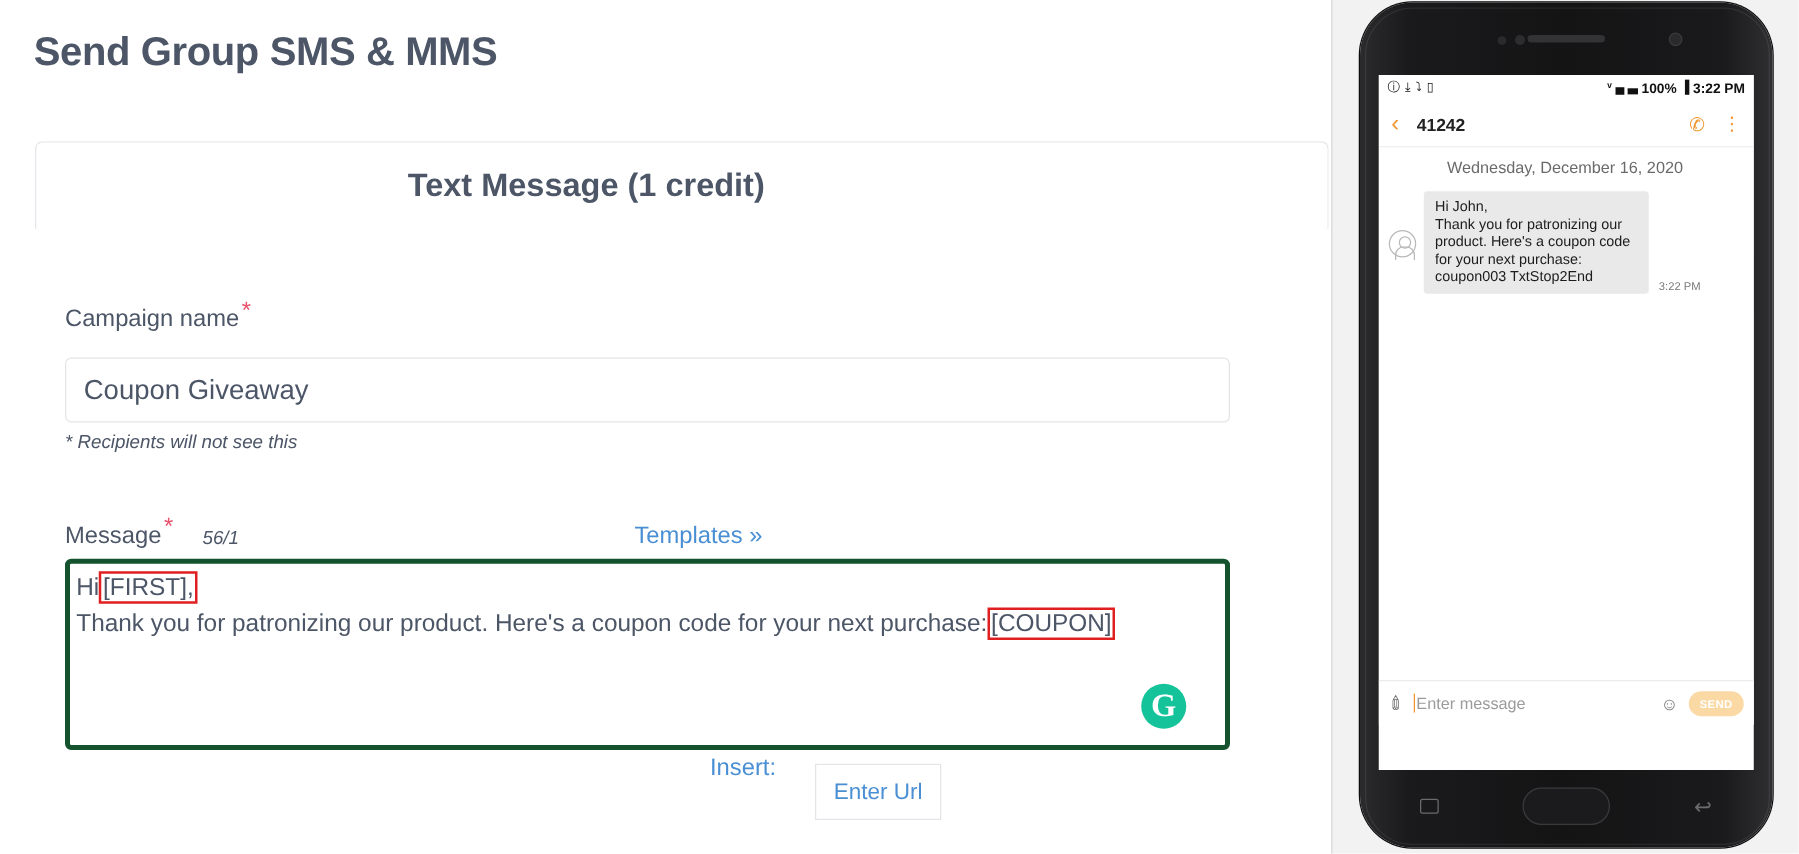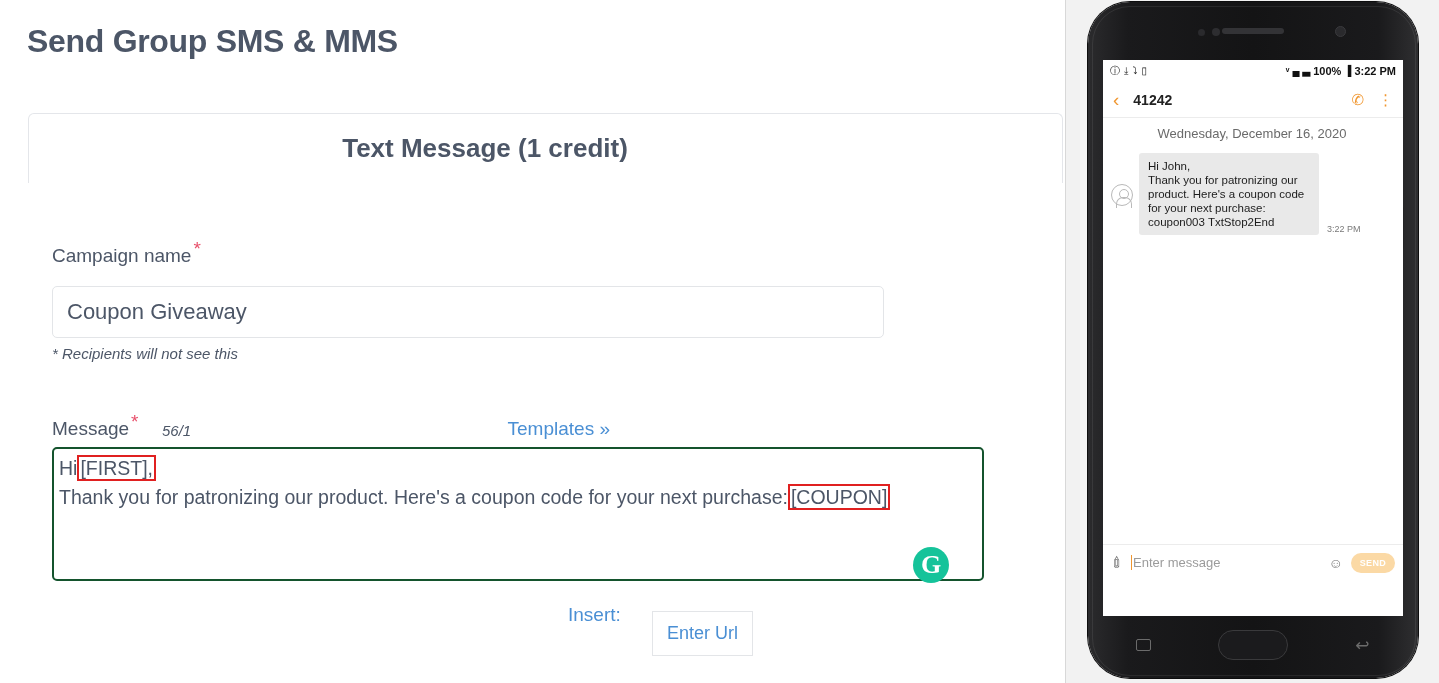--- a/index.html
+++ b/index.html
@@ -26,42 +26,42 @@
   }
   
   #card {
     position: absolute; left: 28px; top: 113px;
     width: 1035px; height: 70px;
     border: 1px solid #e4e6ea;
     border-bottom: none;
     border-radius: 6px 6px 0 0;
   }
   #card-title {
-    position: absolute; left: 28px; top: 133px;
+    position: absolute; left: 12px; top: 133px;
     width: 914px; text-align: center;
     font-size: 26px; font-weight: bold;
     color: #4c5667;
   }
 
   .field-label {
     position: absolute;
     font-size: 19px; color: #4c5667;
     white-space: nowrap;
   }
   .req-star {
     color: #e8506b; font-size: 19px;
     vertical-align: super; line-height: 0;
     margin-left: 2px;
   }
 
   #campaign-label { left: 52px; top: 245px; }
 
   #campaign-input {
     position: absolute; left: 52px; top: 286px;
-    width: 832px; height: 52px;
+    width: 932px; height: 52px;
     border: 1px solid #e3e5e8;
     border-radius: 5px;
     background: #fff;
     font-family: "Liberation Sans", sans-serif;
     font-size: 22px; color: #4c5667;
     padding: 0 14px;
     outline: none;
   }
   #campaign-hint {
     position: absolute; left: 52px; top: 345px;
@@ -75,22 +75,22 @@
   }
   #templates-link {
     position: absolute; right: 455px; top: 418px;
     font-size: 19px; color: #4a8fd4;
     text-decoration: none; cursor: pointer;
     white-space: nowrap;
   }
 
   #message-box {
     position: absolute; left: 52px; top: 447px;
-    width: 932px; height: 134px;
-    border: 2px solid #14532d;
+    width: 932px; height: 153px;
+    border: 4px solid #14532d;
     border-radius: 5px;
     background: #fff;
     overflow: hidden;
   }
   #message-text {
     position: absolute; left: 5px; top: 5px;
     width: 925px;
     font-size: 19.5px; color: #4c5667;
     line-height: 29px;
     white-space: nowrap;

